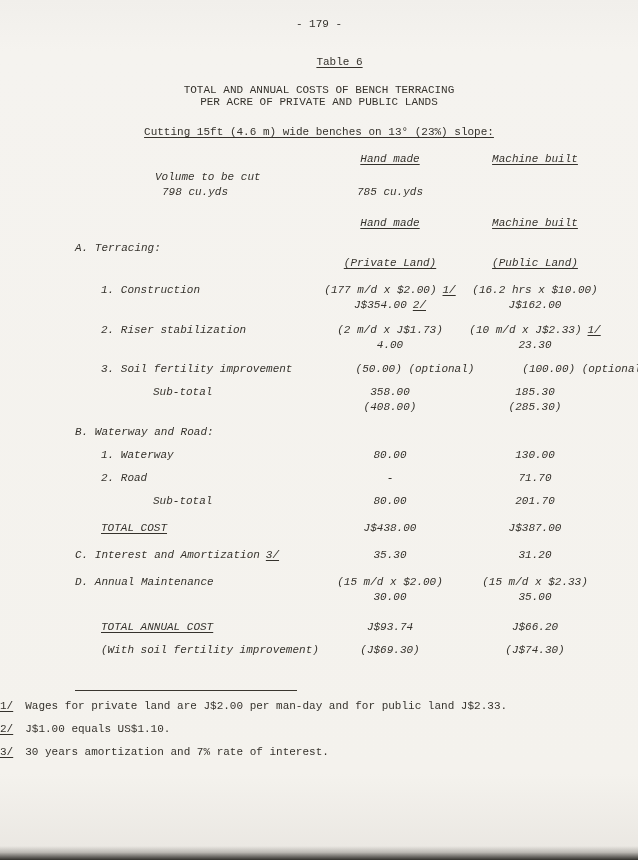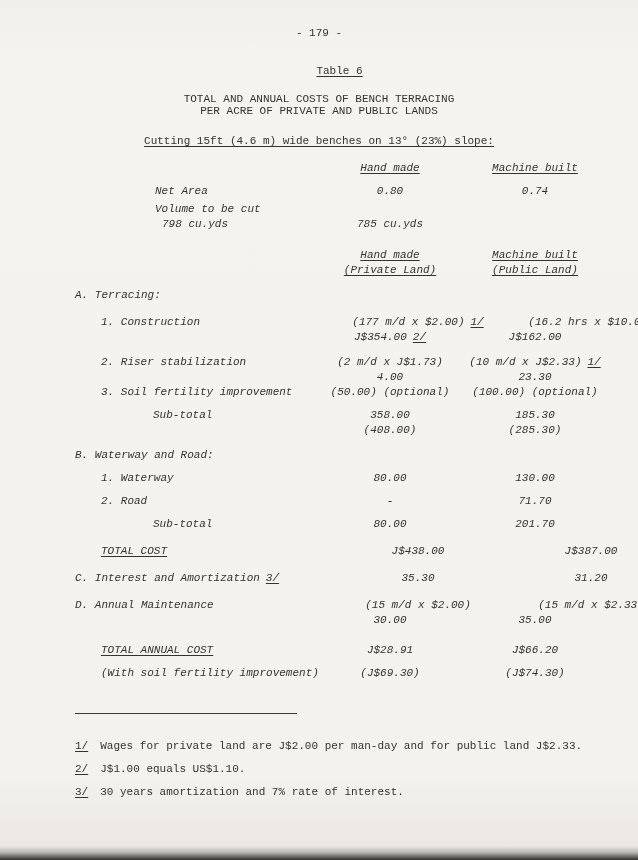--- a/index.html
+++ b/index.html
@@ -9,37 +9,37 @@
     overflow: hidden;
     background: linear-gradient(180deg, #f1efeb 0%, #f5f3ef 6%, #f4f2ed 90%, #e9e6e1 100%);
     font-family: "Liberation Mono", "DejaVu Sans Mono", monospace;
     font-size: 11px;
     color: #35322c;
     padding-top: 14px;
     letter-spacing: 0;
   }
   .center { text-align: center; }
   .u { text-decoration: underline; text-underline-offset: 2px; }
-  .pageno { margin-top: 13px; }
+  .pageno { margin-top: 4px; }
   .tlabel { margin-top: 26px; margin-left: 41px; }
   .title1 { margin-top: 16px; }
   .subtitle { margin-top: 18px; }
   .table-wrap { padding-left: 75px; font-style: italic; }
   .row { display: grid; grid-template-columns: 240px 150px 140px; line-height: 15px; }
   .row .c { text-align: center; }
   .lbl { white-space: nowrap; }
   .ind1 { padding-left: 26px; }
   .ind2 { padding-left: 78px; }
   .inda { padding-left: 80px; }
-  .g7 { margin-top: 3px; } .g8 { margin-top: 8px; } .g9 { margin-top: 0; }
-  .g10 { margin-top: 10px; } .g12 { margin-top: 12px; gap: 28px; } .g14 { margin-top: 14px; }
+  .g7 { margin-top: 3px; } .g8 { margin-top: 8px; } .g9 { margin-top: 9px; gap: 25px; }
+  .g10 { margin-top: 10px; } .g12 { margin-top: 12px; } .g14 { margin-top: 14px; }
   .g15 { margin-top: 15px; } .g16 { margin-top: 16px; }
   .sfx:not(:empty) { margin-left: 6px; }
   .fnrule { margin: 32px 0 0 75px; width: 222px; border-top: 1px solid #3a362f; }
-  .footnotes { margin-top: 25px; padding-left: 75px; }
+  .footnotes { margin-top: 8px; }
   .footnote { line-height: 15px; margin-top: 8px; white-space: nowrap; }
   .footnote .ftext { margin-left: 12px; }
   .scan-edge {
     position: absolute; left: 0; bottom: 0; width: 100%; height: 14px;
     background: linear-gradient(180deg, rgba(50,46,40,0) 0%, rgba(50,46,40,0.25) 45%, rgba(30,28,24,0.9) 100%);
   }
 </style>
 </head>
 <body>
 
@@ -51,52 +51,47 @@
 <div class="center">PER ACRE OF PRIVATE AND PUBLIC LANDS</div>
 
 <div class="center subtitle"><span class="u">Cutting 15ft (4.6 m) wide benches on 13° (23%) slope:</span></div>
 
 <div class="table-wrap">
   <div class="row g14">
     <div class="lbl"></div>
     <div class="c"><span class="u">Hand made</span></div>
     <div class="c"><span class="u">Machine built</span></div>
   </div>
-  <div class="row g8">
-    <div class="lbl inda"><span>Net Area</span></div>
-    <div class="c"><span>0.80</span></div>
-    <div class="c"><span>0.74</span></div>
-  </div>
   <div class="row g7">
     <div class="lbl inda"><span>Volume to be cut</span></div>
     <div class="c"><span></span></div>
     <div class="c"><span></span></div>
   </div>
   <div class="row">
     <div class="c"><span>798 cu.yds</span></div>
     <div class="c"><span>785 cu.yds</span></div>
   </div>
 </div>
 
 <div class="table-wrap">
   <div class="row g16">
     <div class="lbl"></div>
     <div class="c"><span class="u">Hand made</span></div>
     <div class="c"><span class="u">Machine built</span></div>
   </div>
+  <div class="row g10">
+    <div class="lbl"><span>A. Terracing:</span></div>
+    <div class="c"><span></span></div>
+    <div class="c"><span></span></div>
+  </div>
+
   <div class="row">
     <div class="lbl"></div>
     <div class="c"><span class="u">(Private Land)</span></div>
     <div class="c"><span class="u">(Public Land)</span></div>
-  </div>
-
-  <div class="row g10">
-    <div class="lbl"><span>A. Terracing:</span></div>
-    <div class="c"><span></span></div>
-    <div class="c"><span></span></div>
   </div>
   <div class="row g12">
     <div class="lbl ind1"><span>1. Construction</span></div>
     <div class="c"><span>(177 m/d x $2.00)</span><span class="sfx u">1/</span></div>
     <div class="c"><span>(16.2 hrs x $10.00)</span></div>
   </div>
   <div class="row">
     <div class="lbl ind1"><span></span></div>
     <div class="c"><span>J$354.00</span><span class="sfx u">2/</span></div>
     <div class="c"><span>J$162.00</span></div>
@@ -161,21 +156,21 @@
     <div class="c"><span>(15 m/d x $2.00)</span></div>
     <div class="c"><span>(15 m/d x $2.33)</span></div>
   </div>
   <div class="row">
     <div class="lbl"><span></span></div>
     <div class="c"><span>30.00</span></div>
     <div class="c"><span>35.00</span></div>
   </div>
   <div class="row g15">
     <div class="lbl ind1"><span class="u">TOTAL ANNUAL COST</span></div>
-    <div class="c"><span>J$28.91</span></div>
+    <div class="c"><span>J$93.74</span></div>
     <div class="c"><span>J$66.20</span></div>
   </div>
   <div class="row g8">
     <div class="lbl ind1"><span>(With soil fertility improvement)</span></div>
     <div class="c"><span>(J$69.30)</span></div>
     <div class="c"><span>(J$74.30)</span></div>
   </div>
 </div>
 
 <div class="fnrule"></div>

